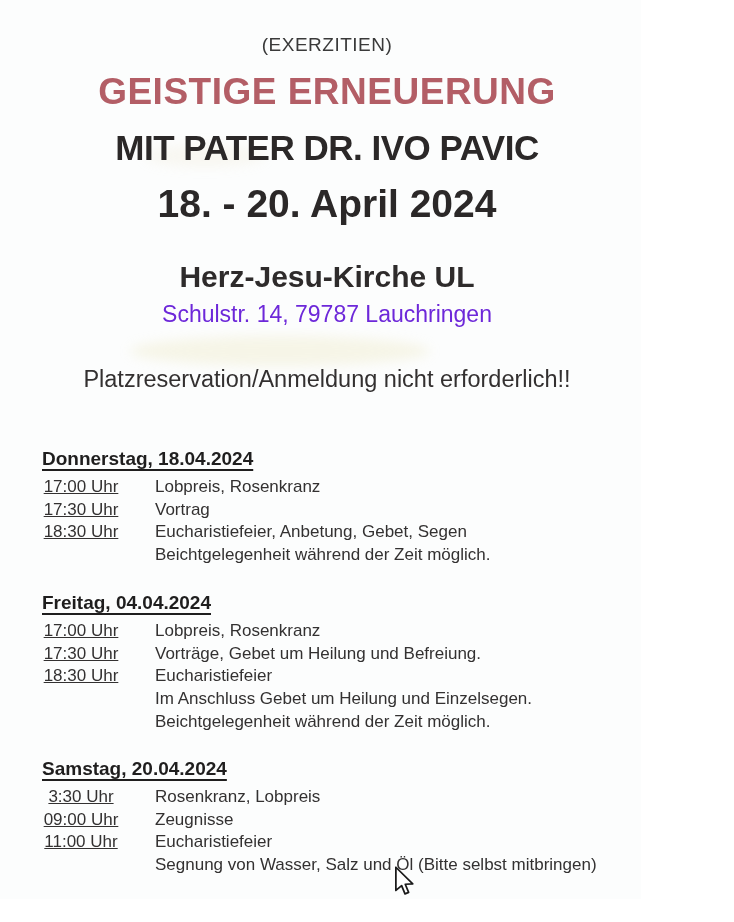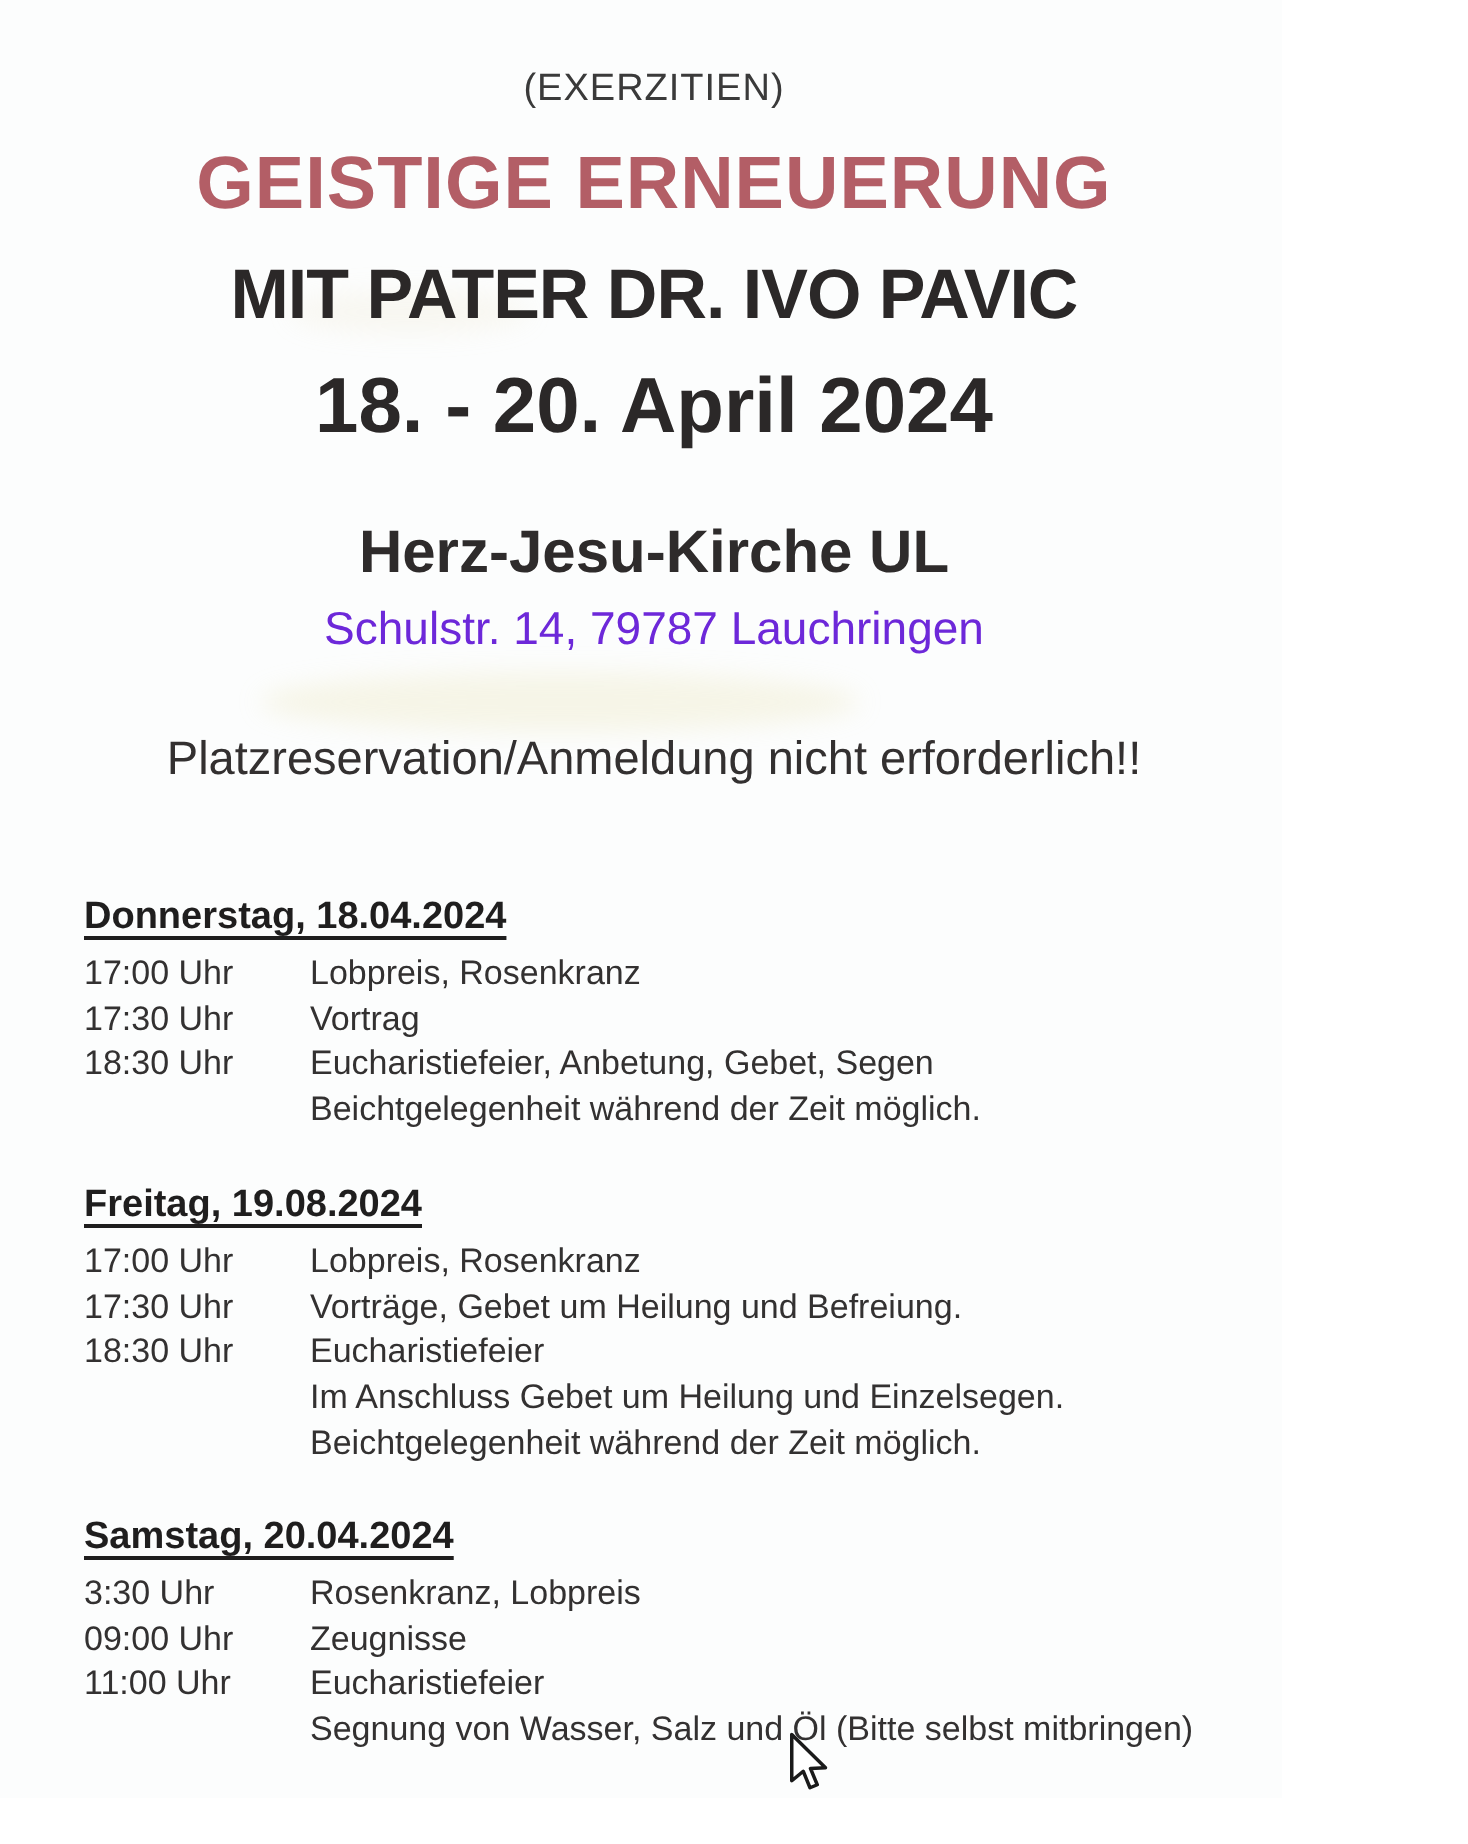--- a/index.html
+++ b/index.html
@@ -43,21 +43,21 @@
   .sec-heading{
     font-size:19px;line-height:24px;font-weight:700;color:#1f1e1e;
     text-decoration:underline;
     text-decoration-thickness:2px;
     text-underline-offset:4px;
     white-space:nowrap;
     display:inline-block;
   }
   .rows{margin-top:5px;}
   .row{display:flex;line-height:22.7px;font-size:17px;color:#333131;white-space:nowrap;}
-  .time{width:78px;text-align:left;flex:none;}
+  .time{width:78px;text-align:center;flex:none;text-decoration:underline;}
   .desc{margin-left:35px;}
 
   .cursor{position:absolute;left:391px;top:866px;width:26px;height:30px;pointer-events:none;}
 </style>
 </head>
 <body>
 
 <div class="page">
   <div class="scan"></div>
   <div class="smudge smudge-a"></div>
@@ -87,21 +87,21 @@
         <span class="desc">Eucharistiefeier, Anbetung, Gebet, Segen</span>
       </div>
       <div class="row">
         <span class="time"></span>
         <span class="desc">Beichtgelegenheit während der Zeit möglich.</span>
       </div>
     </div>
   </div>
 
   <div class="section sec-freitag">
-    <div class="sec-heading">Freitag, 19.08.2024</div>
+    <div class="sec-heading">Freitag, 04.04.2024</div>
     <div class="rows">
       <div class="row">
         <span class="time">17:00 Uhr</span>
         <span class="desc">Lobpreis, Rosenkranz</span>
       </div>
       <div class="row">
         <span class="time">17:30 Uhr</span>
         <span class="desc">Vorträge, Gebet um Heilung und Befreiung.</span>
       </div>
       <div class="row">

